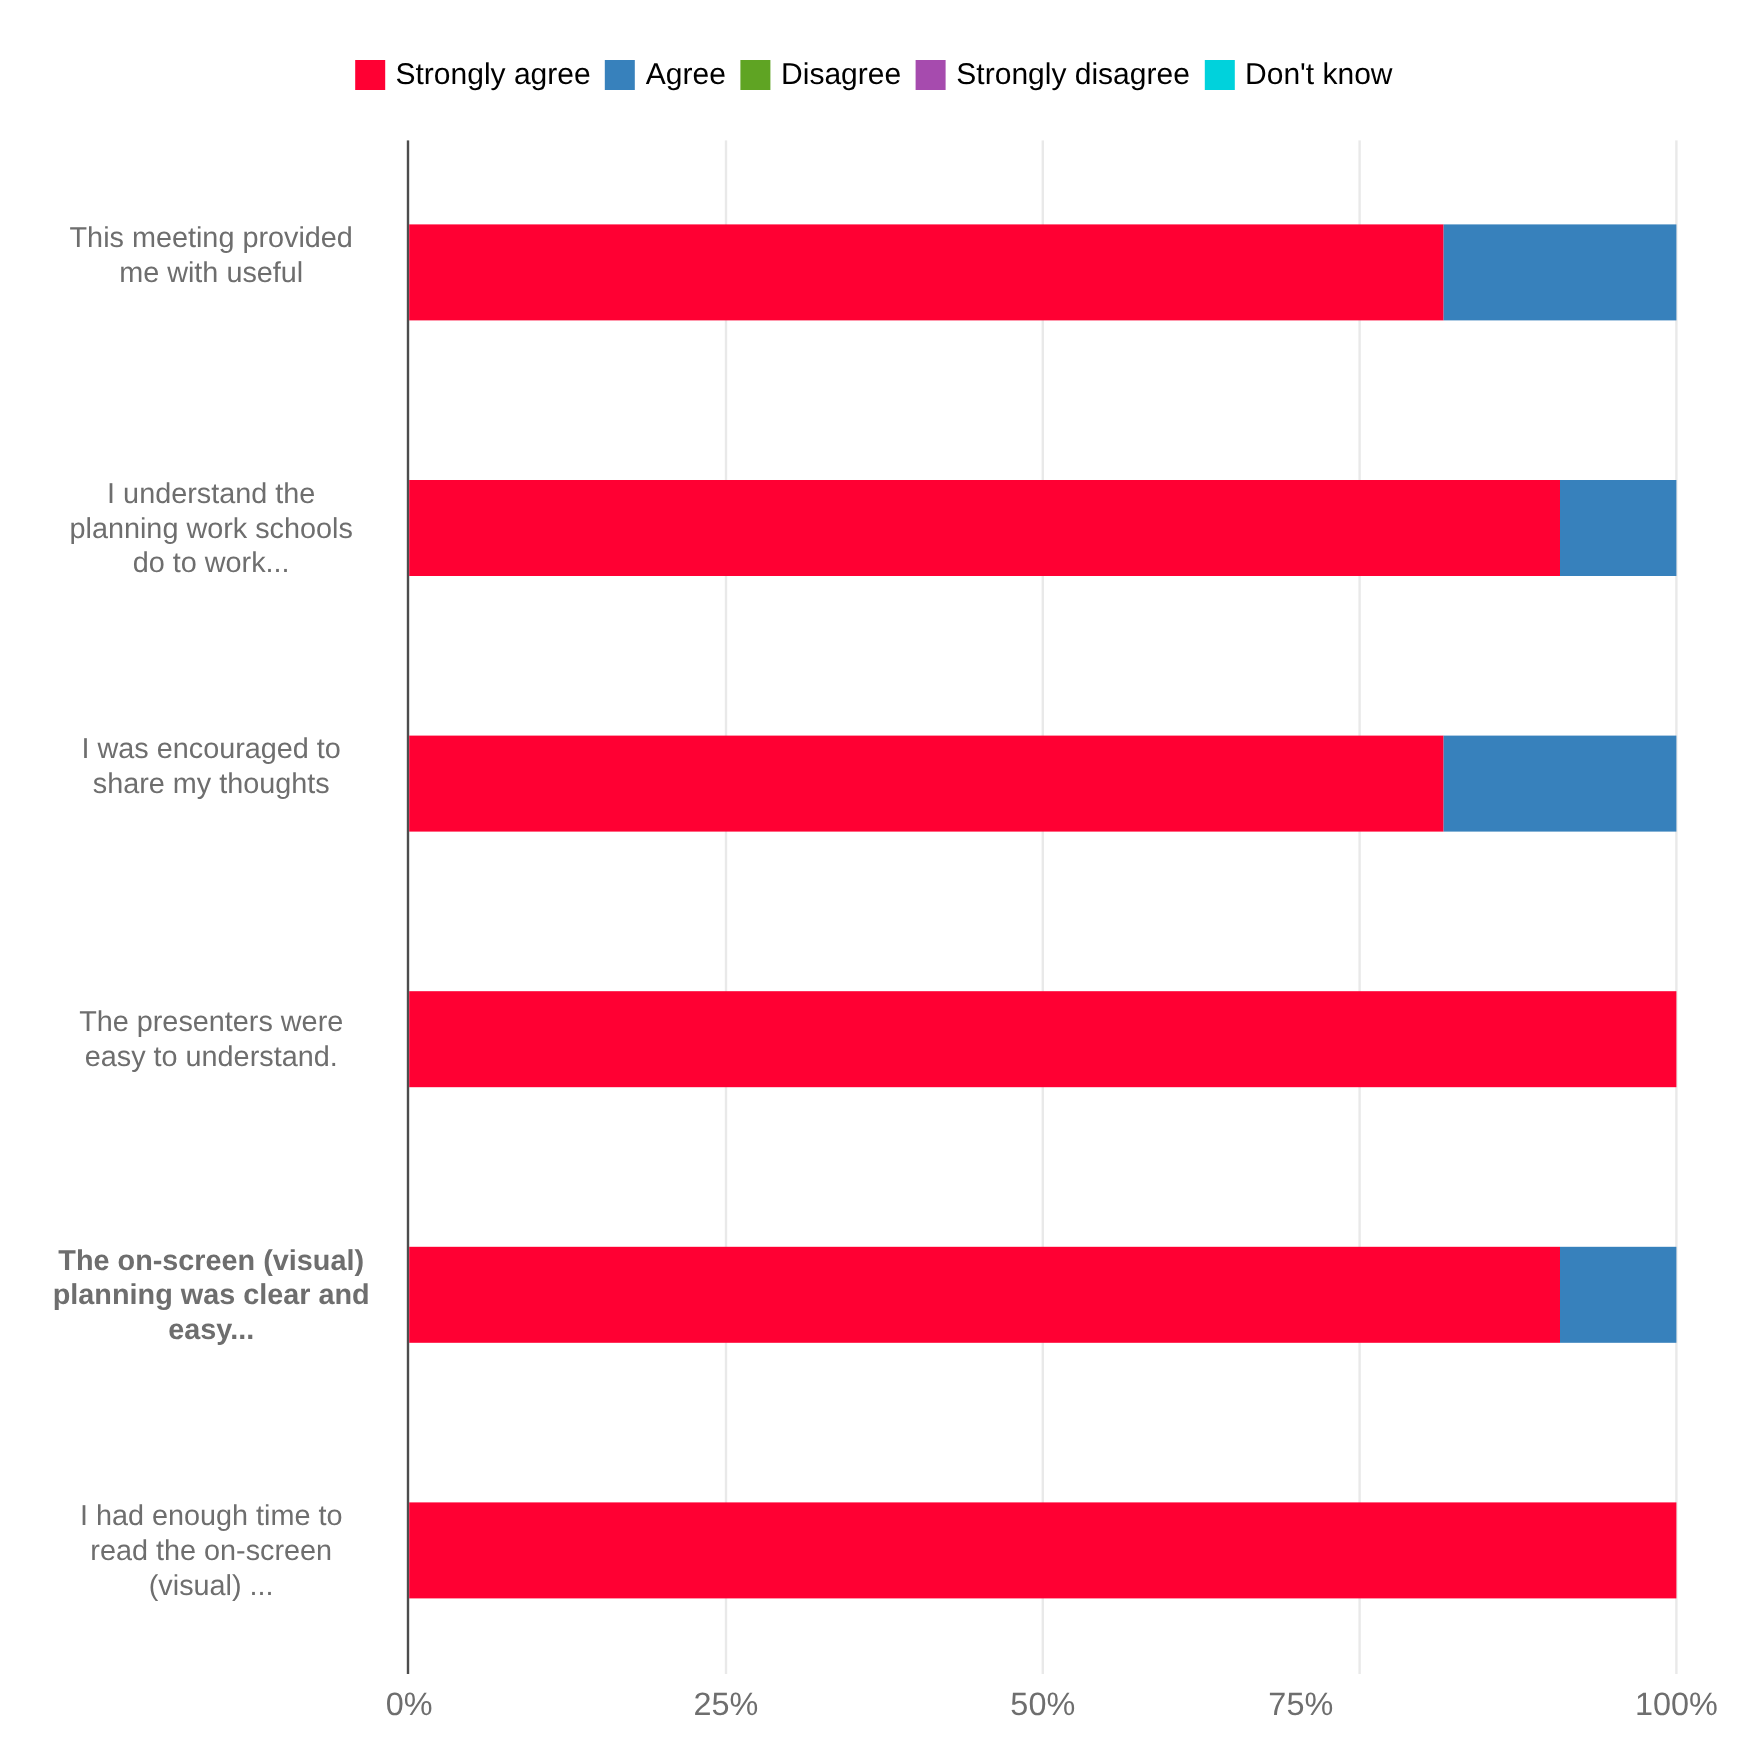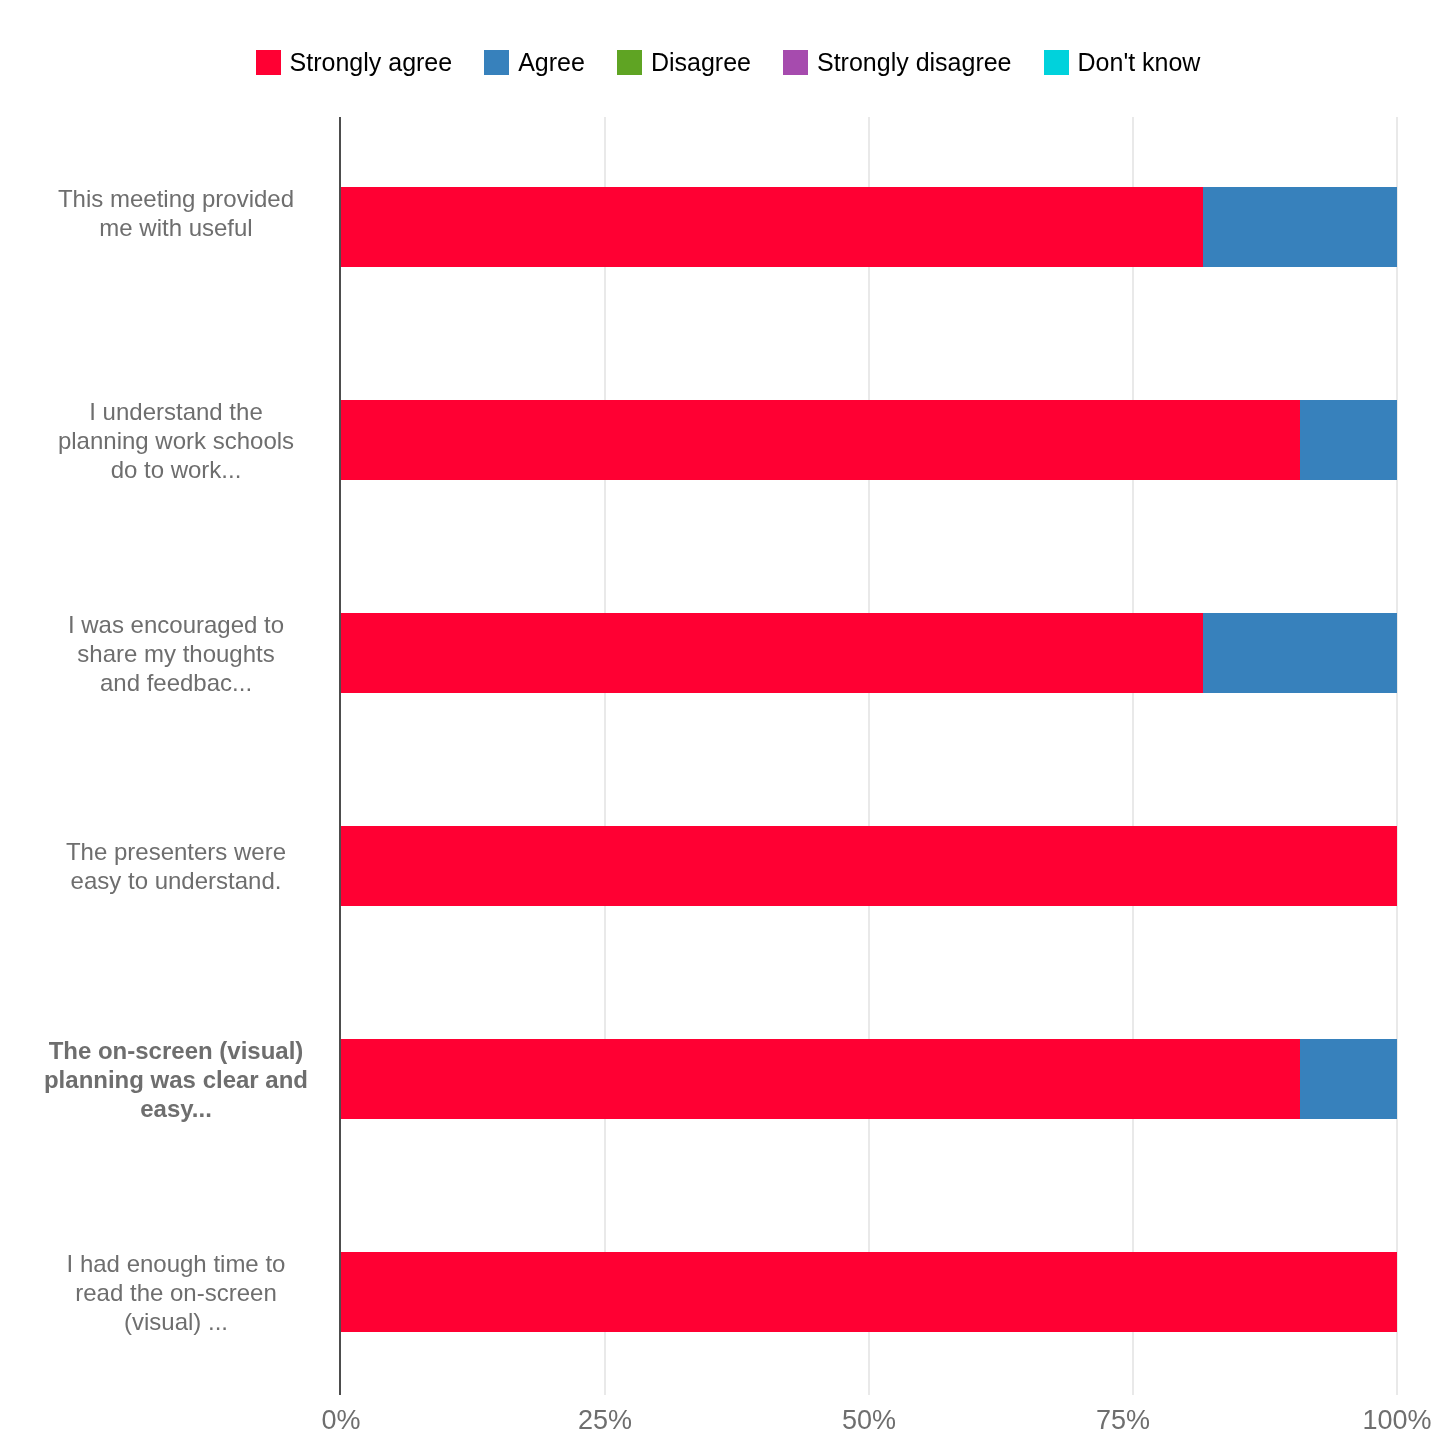--- a/index.html
+++ b/index.html
@@ -18,21 +18,21 @@
   
   #legend {
     position: absolute;
     left: 0;
     top: 44px;
     width: 1456px;
     height: 36px;
     display: flex;
     align-items: center;
     justify-content: center;
-    gap: 32px;
+    gap: 12px;
   }
   .legend-item {
     display: flex;
     align-items: center;
     gap: 9px;
   }
   .legend-swatch {
     width: 25px;
     height: 25px;
     display: block;
@@ -169,21 +169,20 @@
       <div>me with useful</div>
     </div>
     <div class="ytick" style="top: 396.5px;">
       <div>I understand the</div>
       <div>planning work schools</div>
       <div>do to work...</div>
     </div>
     <div class="ytick" style="top: 609.5px;">
       <div>I was encouraged to</div>
       <div>share my thoughts</div>
-      <div>and feedbac...</div>
     </div>
     <div class="ytick" style="top: 837px;">
       <div>The presenters were</div>
       <div>easy to understand.</div>
     </div>
     <div class="ytick" style="top: 1035.5px; font-weight: bold;">
       <div>The on-screen (visual)</div>
       <div>planning was clear and</div>
       <div>easy...</div>
     </div>
@@ -191,15 +190,15 @@
       <div>I had enough time to</div>
       <div>read the on-screen</div>
       <div>(visual) ...</div>
     </div>
   </div>
 
 <div id="x-ticks">
     <div class="xtick" style="left: 261px;">0%</div>
     <div class="xtick" style="left: 525px;">25%</div>
     <div class="xtick" style="left: 789px; text-align: center;">50%</div>
-    <div class="xtick" style="left: 1043px;">75%</div>
+    <div class="xtick" style="left: 1004px;">75%</div>
     <div class="xtick" style="left: 1317px;">100%</div>
   </div>
 
 </body></html>

